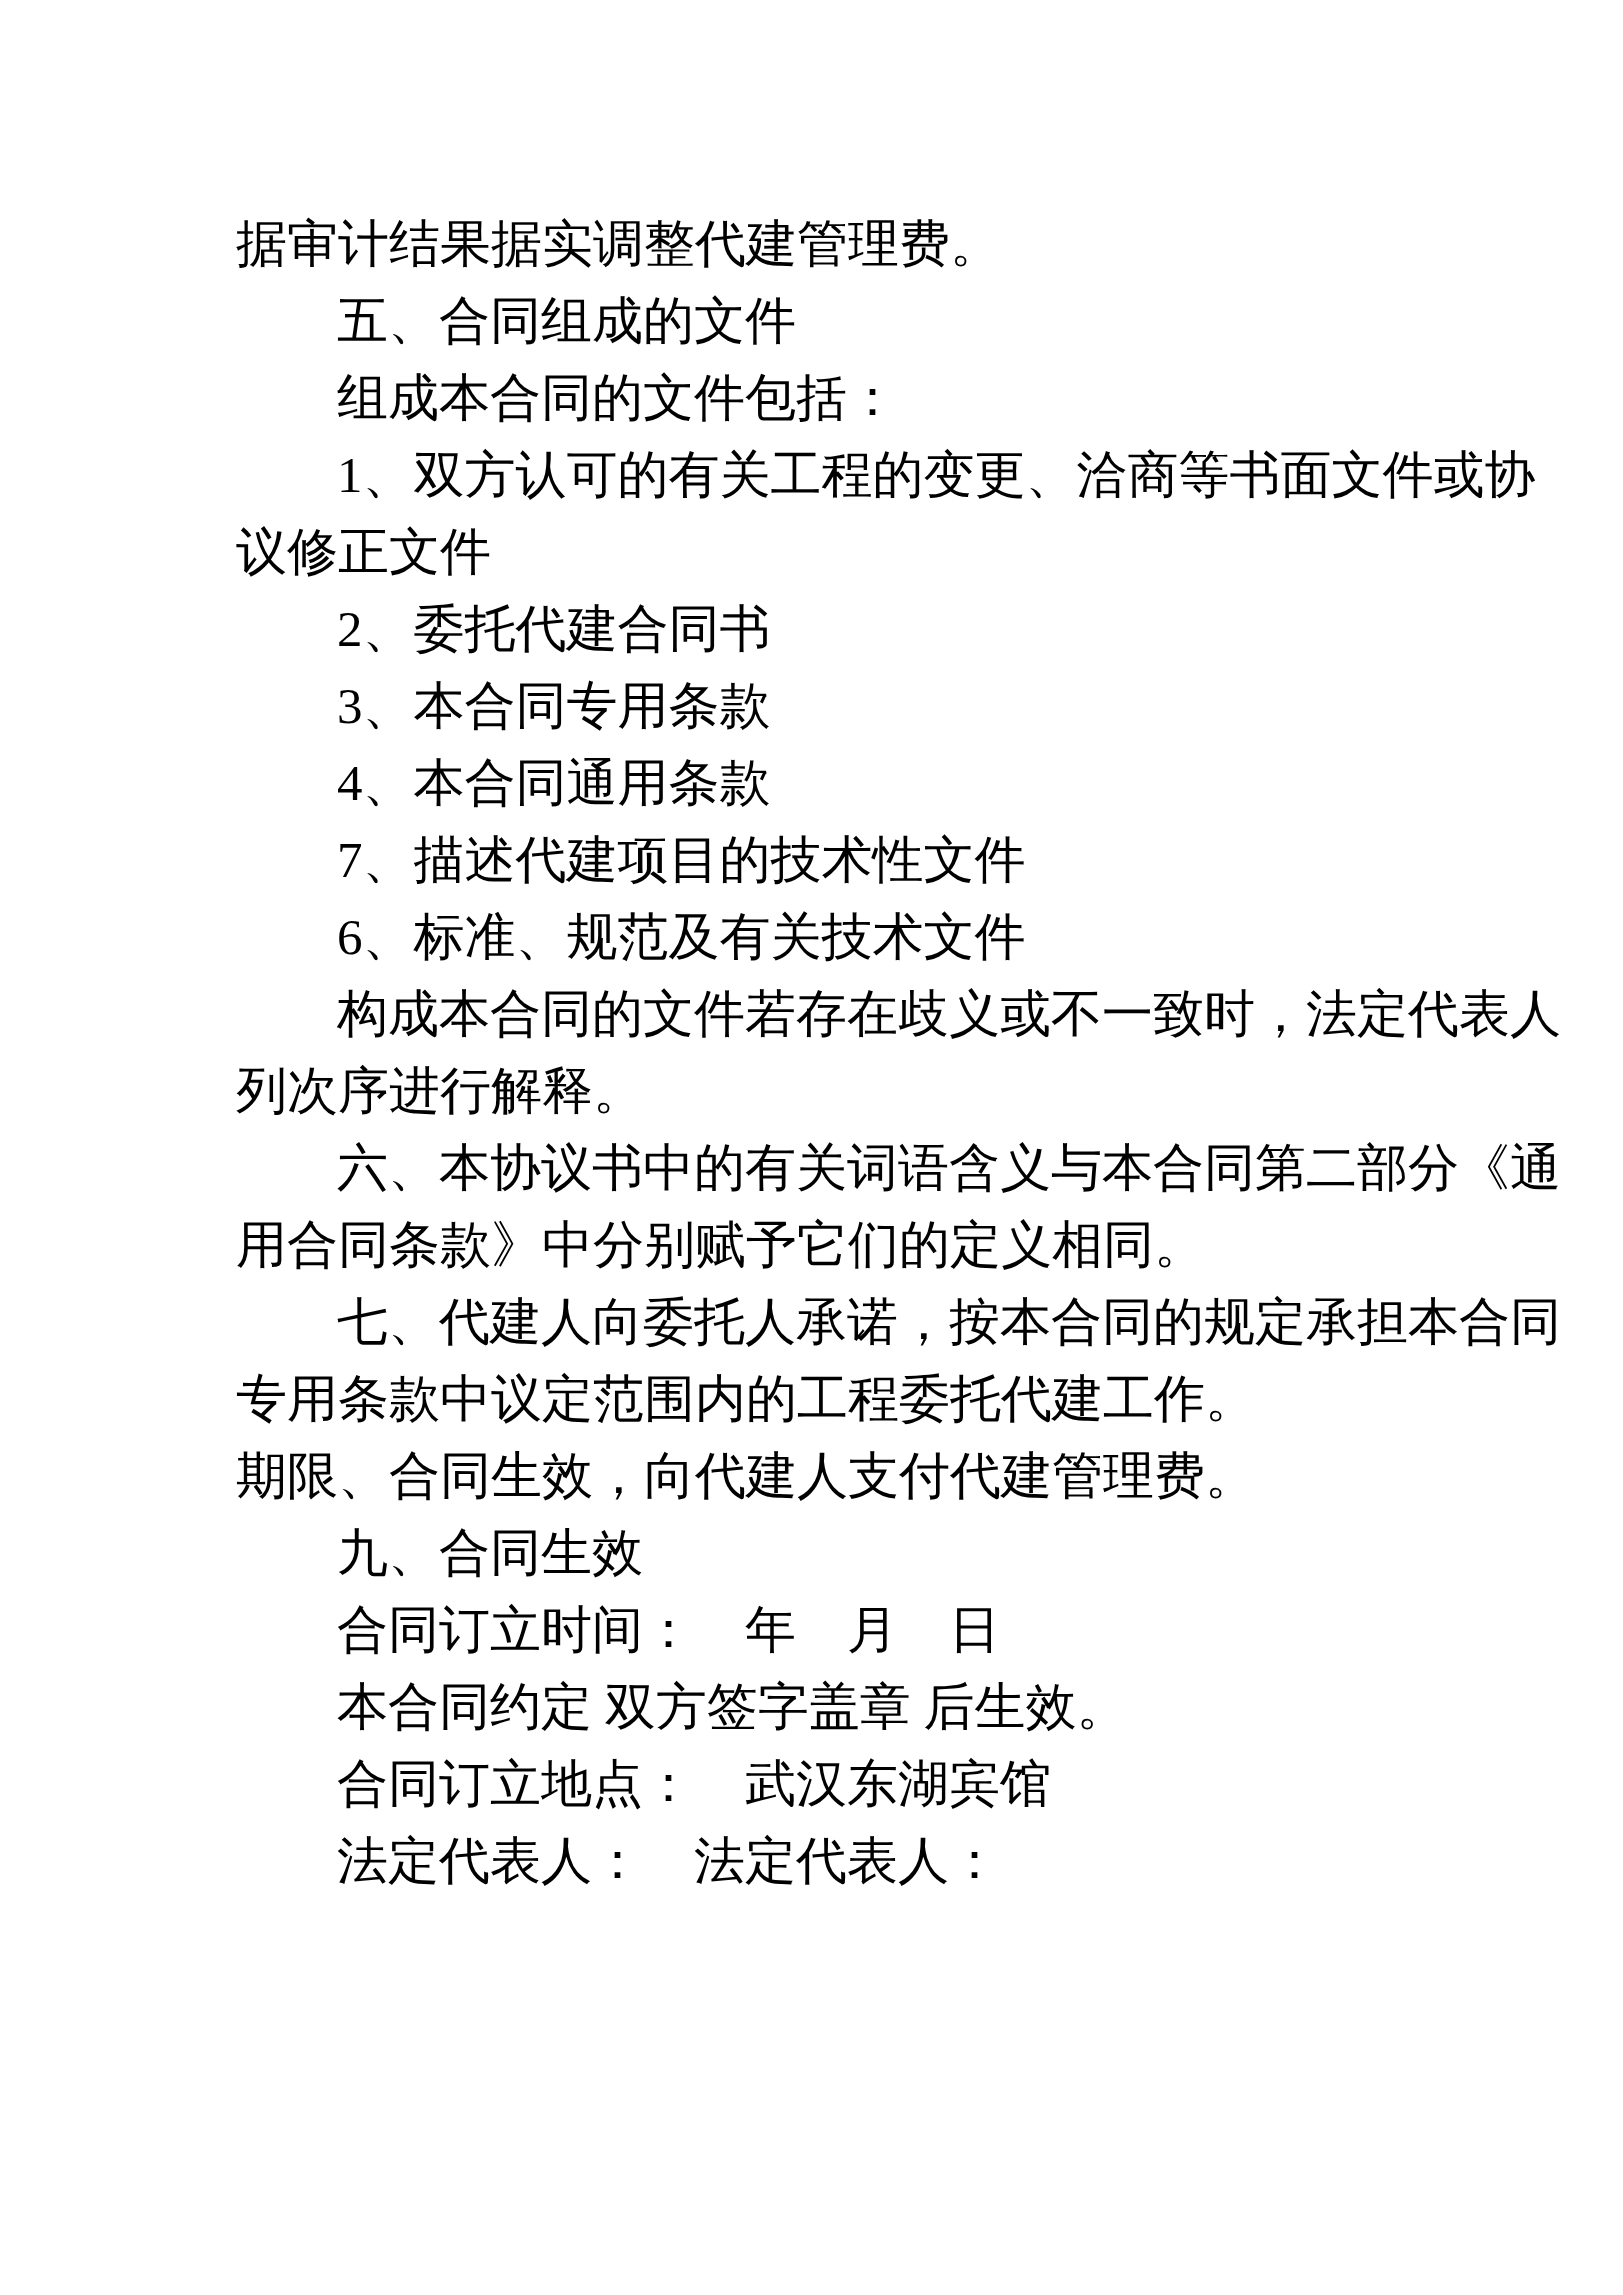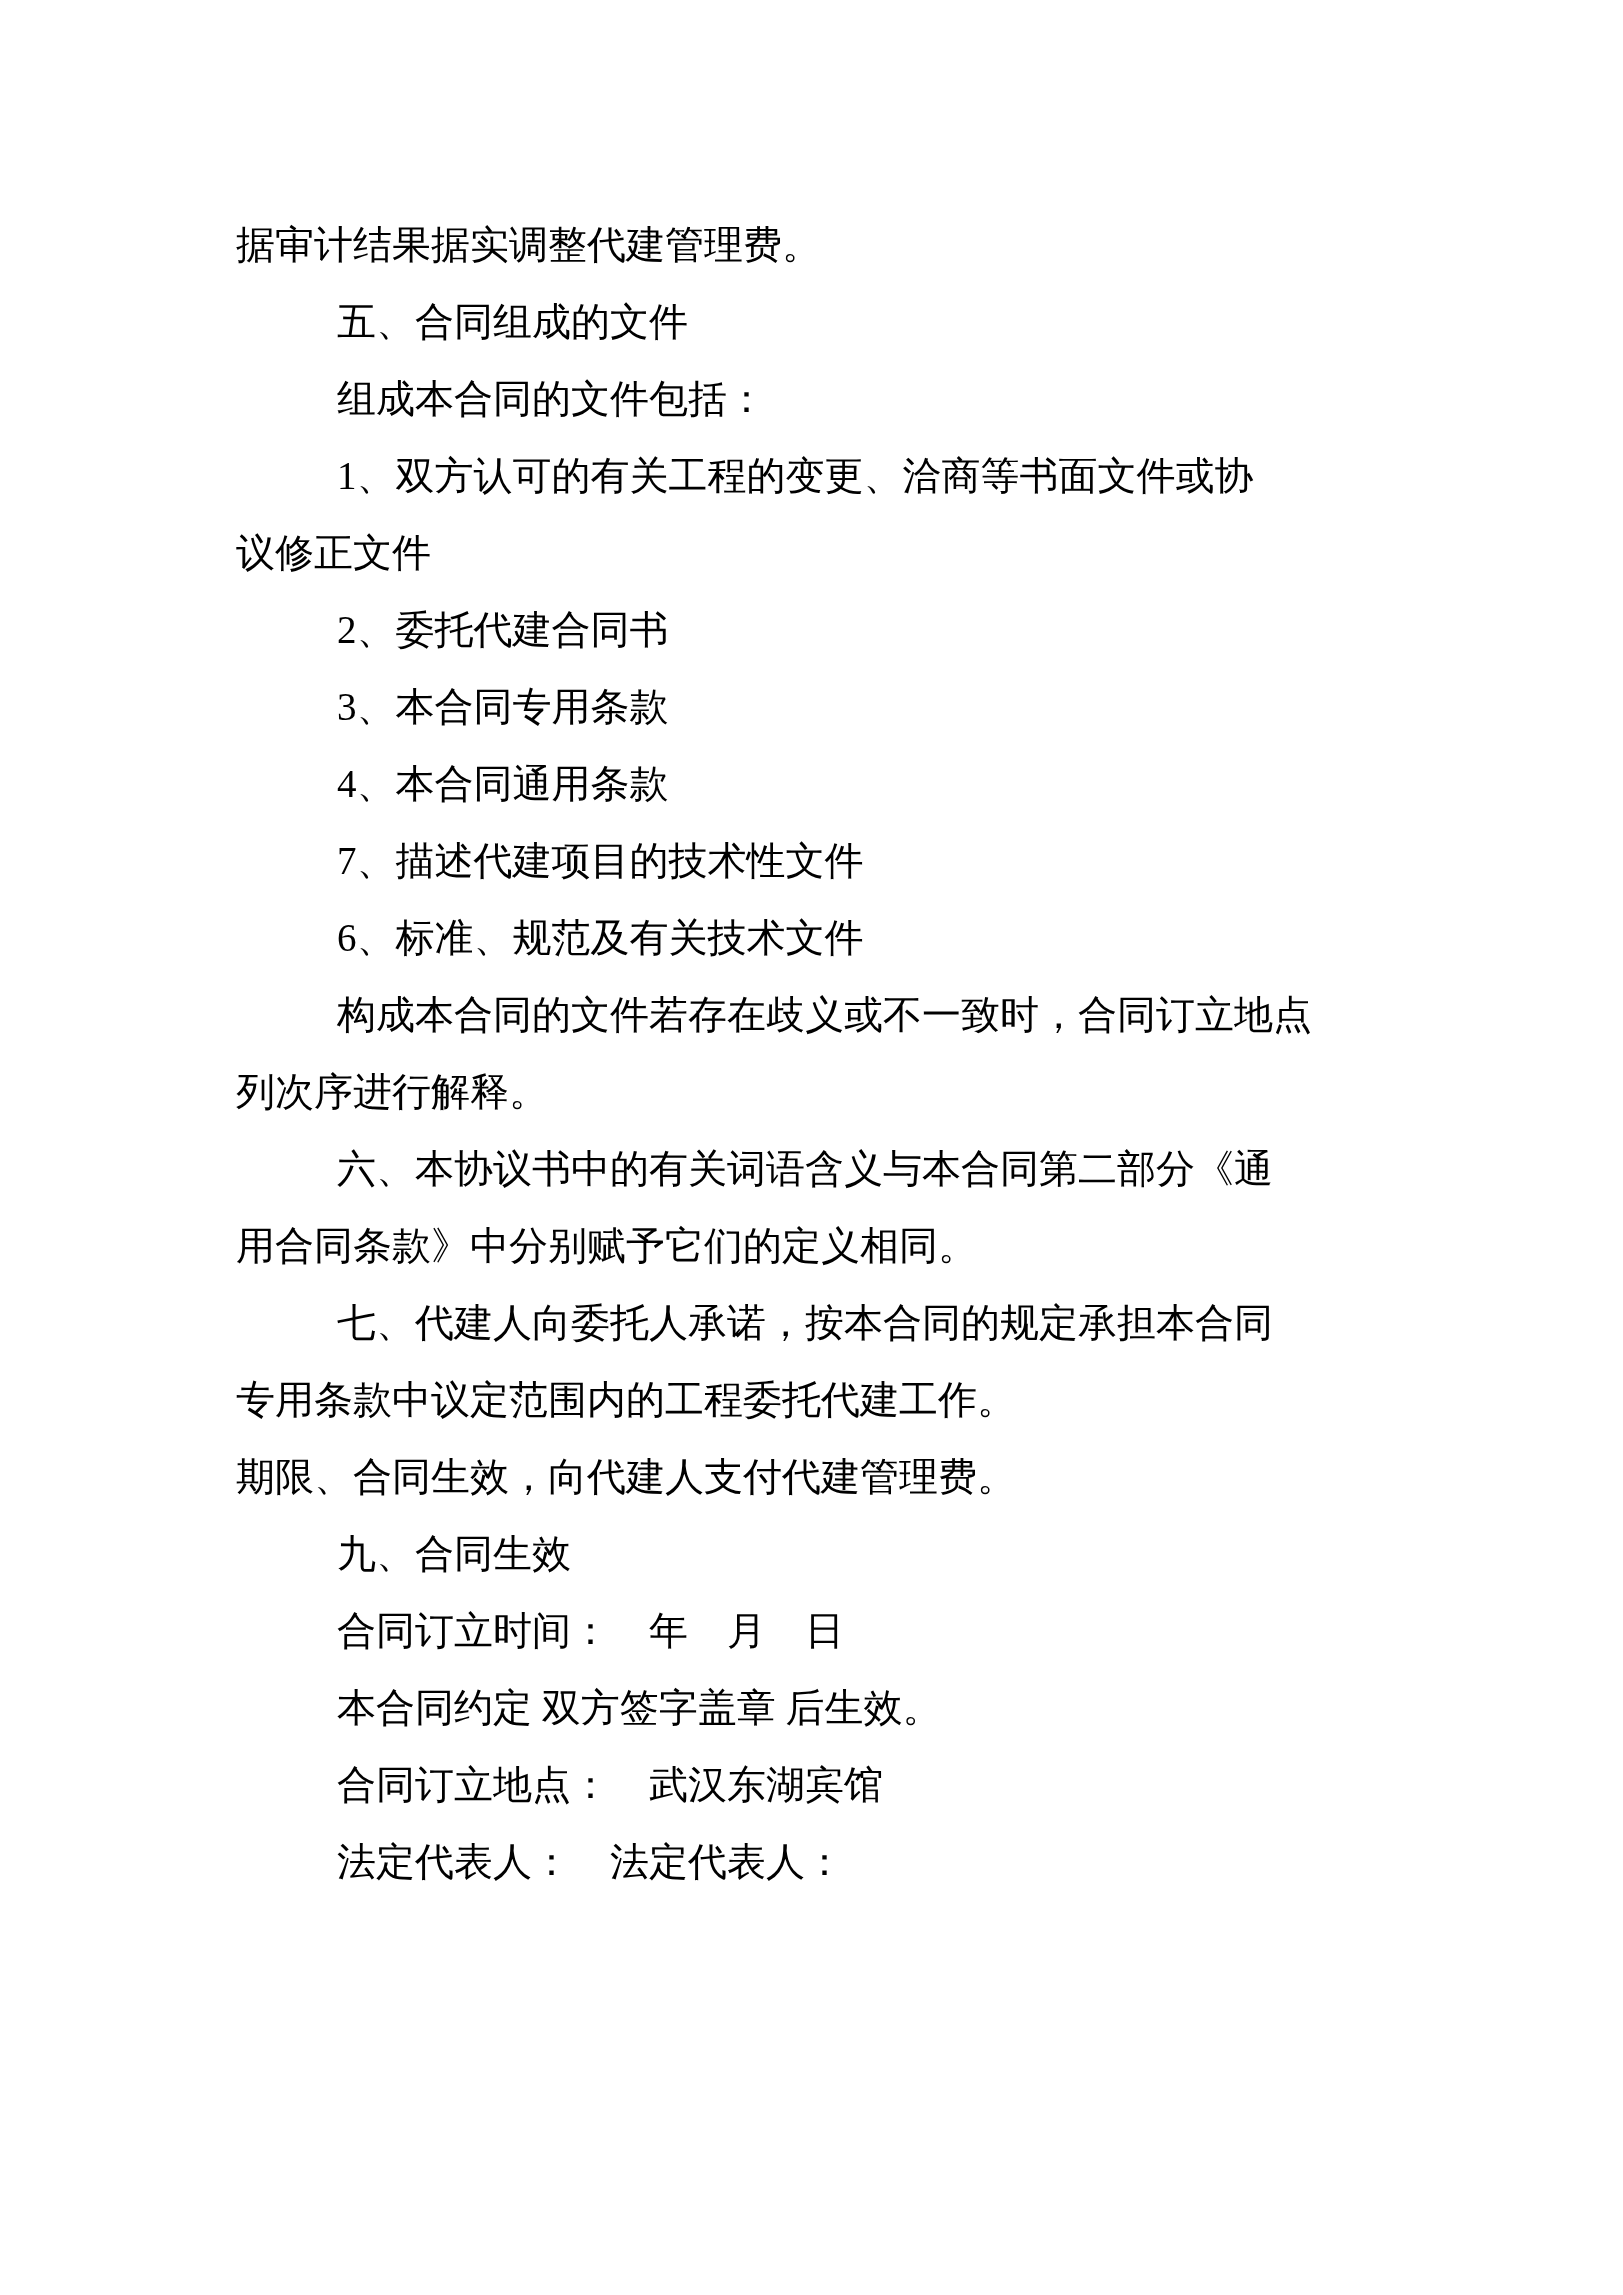--- a/index.html
+++ b/index.html
@@ -15,21 +15,21 @@
     overflow: hidden;
   }
   .content {
     position: absolute;
     left: 236px;
     top: 206px;
     width: 1195px;
   }
   .line {
     font-family: "Liberation Serif", "DejaVu Serif", serif;
-    font-size: 39px;
+    font-size: 51px;
     line-height: 77px;
     height: 77px;
     color: #000000;
     white-space: pre;
     letter-spacing: 0;
     text-align: left;
   }
   .indent {
     padding-left: 101px;
   }
@@ -42,21 +42,21 @@
     <div class="line">据审计结果据实调整代建管理费。</div>
     <div class="line indent">五、合同组成的文件</div>
     <div class="line indent">组成本合同的文件包括：</div>
     <div class="line indent">1、双方认可的有关工程的变更、洽商等书面文件或协</div>
     <div class="line">议修正文件</div>
     <div class="line indent">2、委托代建合同书</div>
     <div class="line indent">3、本合同专用条款</div>
     <div class="line indent">4、本合同通用条款</div>
     <div class="line indent">7、描述代建项目的技术性文件</div>
     <div class="line indent">6、标准、规范及有关技术文件</div>
-    <div class="line indent">构成本合同的文件若存在歧义或不一致时，合同订立地点</div>
+    <div class="line indent">构成本合同的文件若存在歧义或不一致时，法定代表人</div>
     <div class="line">列次序进行解释。</div>
     <div class="line indent">六、本协议书中的有关词语含义与本合同第二部分《通</div>
     <div class="line">用合同条款》中分别赋予它们的定义相同。</div>
     <div class="line indent">七、代建人向委托人承诺，按本合同的规定承担本合同</div>
     <div class="line">专用条款中议定范围内的工程委托代建工作。</div>
     <div class="line">期限、合同生效，向代建人支付代建管理费。</div>
     <div class="line indent">九、合同生效</div>
     <div class="line indent">合同订立时间：　年　月　日</div>
     <div class="line indent">本合同约定 双方签字盖章 后生效。</div>
     <div class="line indent">合同订立地点：　武汉东湖宾馆</div>

